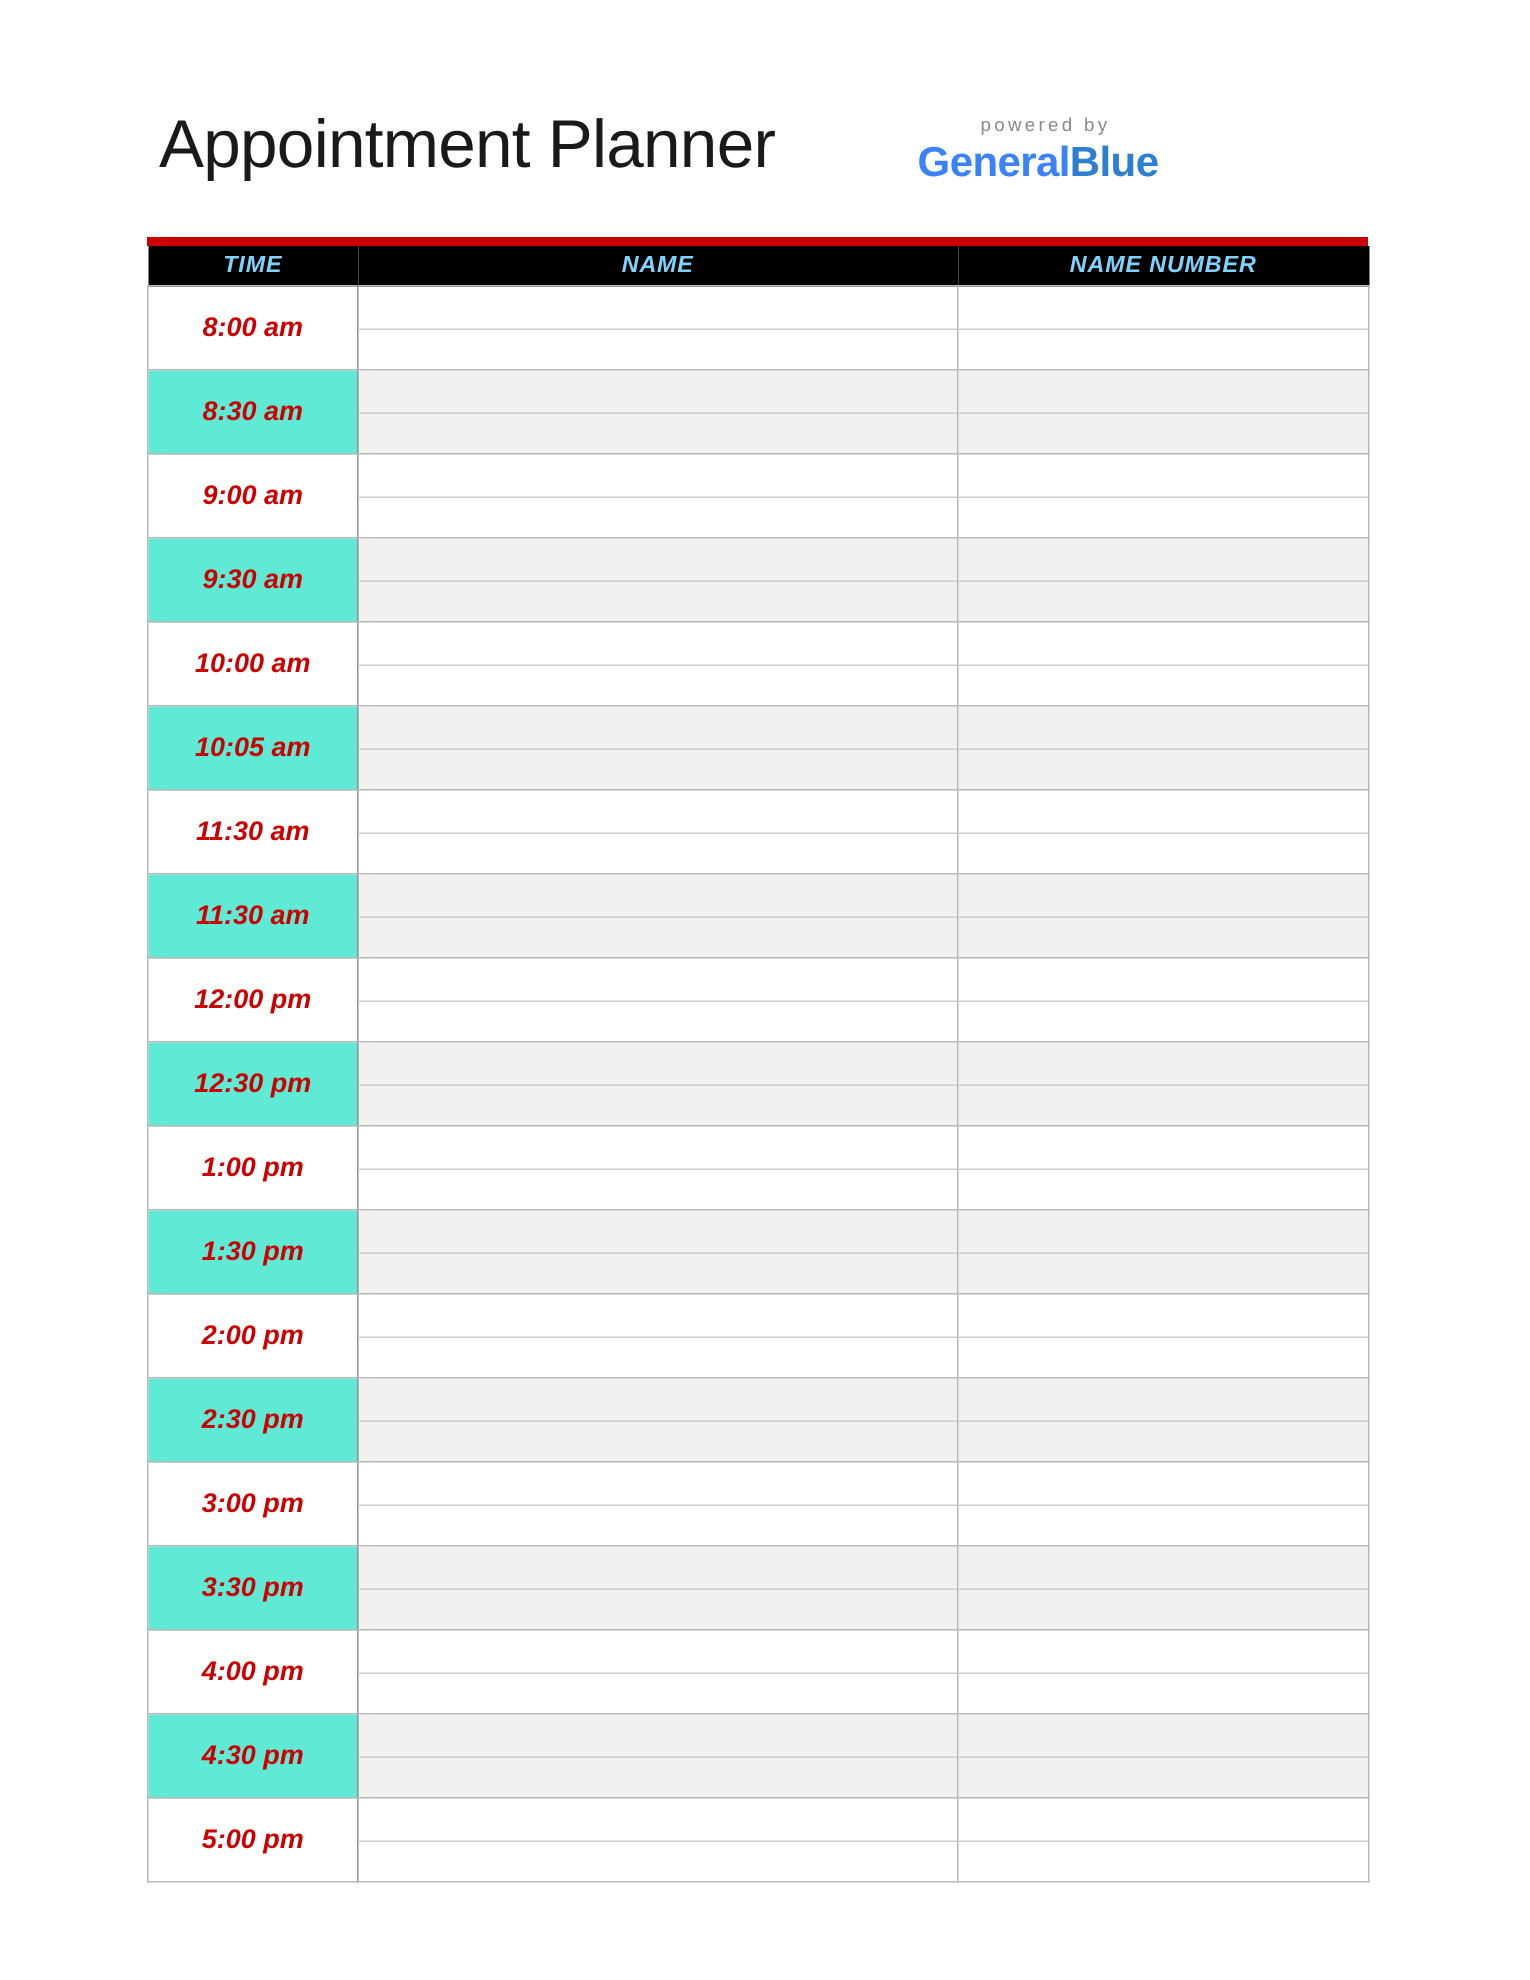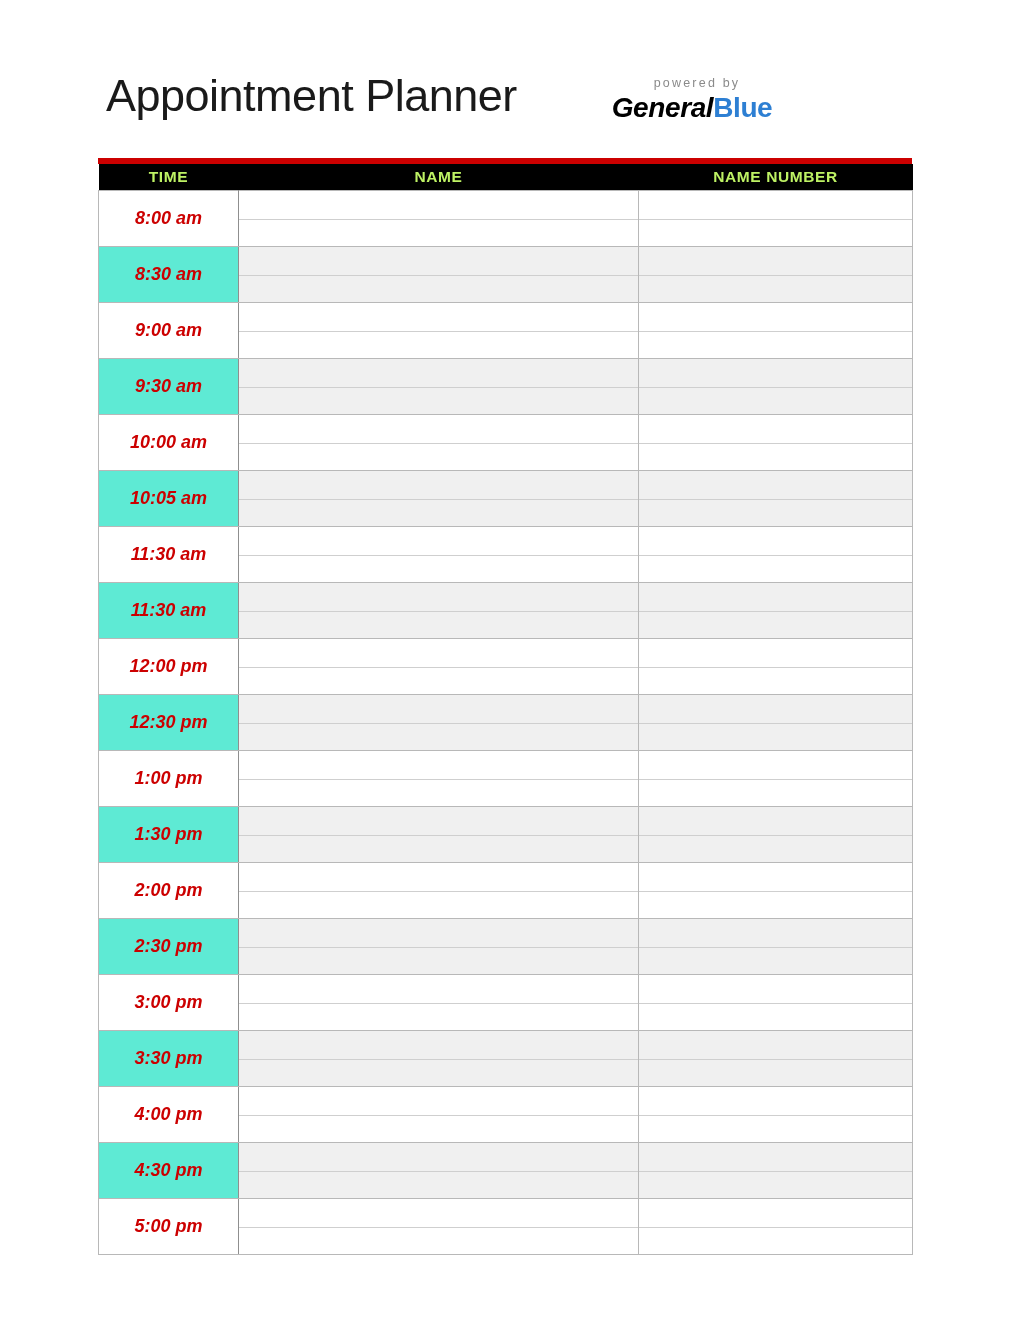--- a/index.html
+++ b/index.html
@@ -50,47 +50,48 @@
     margin-left: 10px;
     font-family: "Liberation Sans", sans-serif;
   }
   .brand-name {
     font-size: 28px;
     font-weight: 700;
     letter-spacing: -0.4px;
     margin-top: 2px;
     white-space: nowrap;
   }
-  .brand-general { color: #000000; font-style: italic; }
+  .brand-general { color: #3b82f6; }
   .brand-blue { color: #2d7fd3; }
 
   
   .table-wrap {
     position: relative;
     margin-top: 6px;
   }
   table.planner {
     border-collapse: collapse;
     width: 814px;
     table-layout: fixed;
   }
   table.planner col.c-time  { width: 140px; }
   table.planner col.c-name  { width: 400px; }
   table.planner col.c-phone { width: 274px; }
 
   thead th {
     background: #000000;
-    color: #bef264;
+    color: #7dd3fc;
     font-size: 15.5px;
     font-weight: 700;
     letter-spacing: 0.6px;
     height: 26px;
     padding: 0;
     text-align: center;
     border: none;
+    font-style: italic;
   }
   .redbar {
     height: 6px;
     background: #cc0000;
     width: 814px;
   }
 
   tbody td {
     border: 1px solid #b8b8b8;
     padding: 0;

